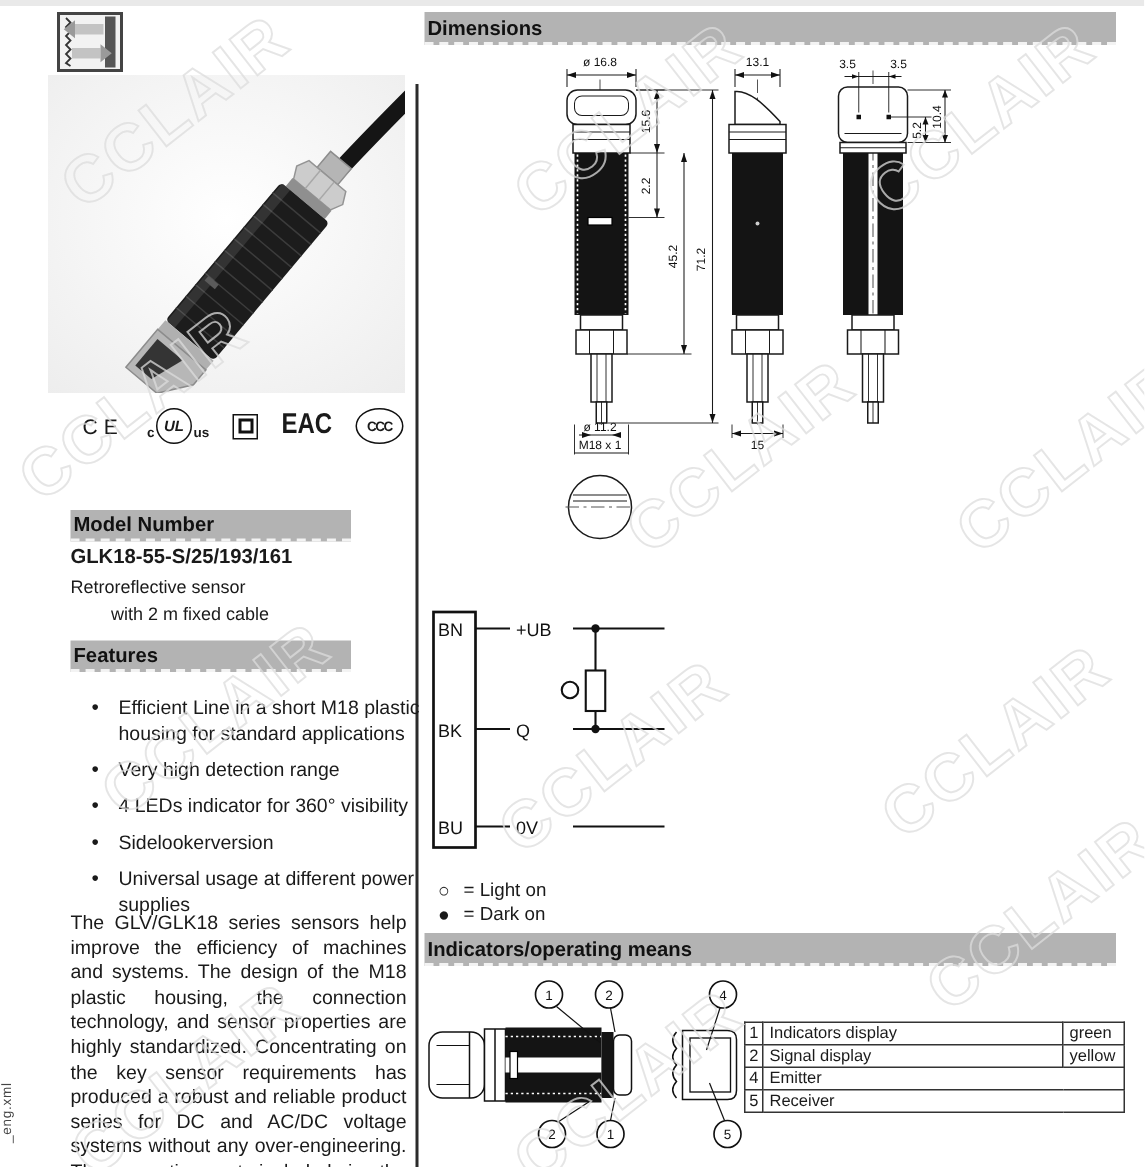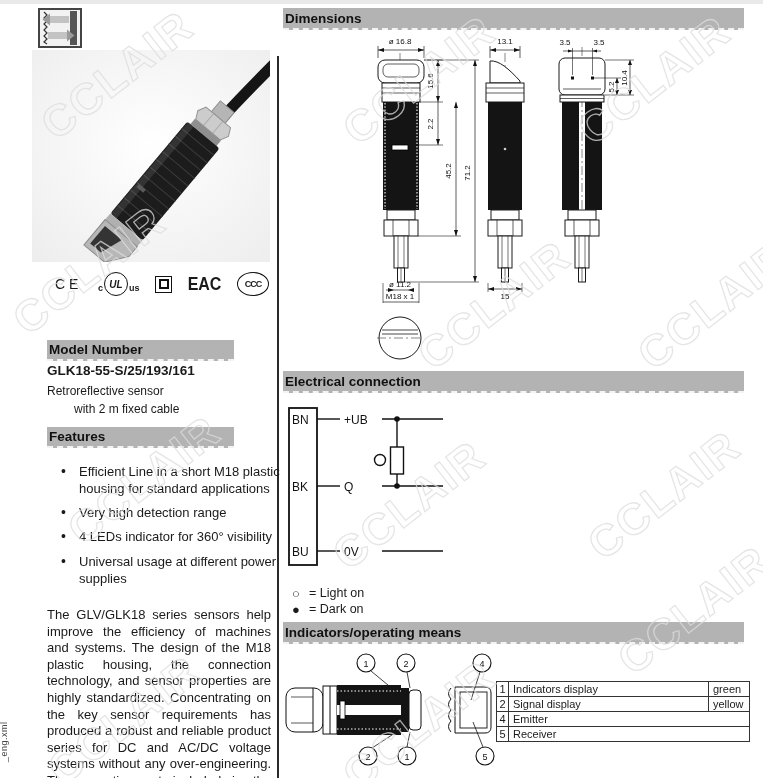--- a/index.html
+++ b/index.html
@@ -138,20 +138,21 @@
   <div class="bar left" style="top:340px">Model Number</div>
   <div class="txt model-code" style="top:363px">GLK18-55-S/25/193/161</div>
   <div class="txt model-line1" style="top:384px">Retroreflective sensor</div>
   <div class="txt model-line2" style="top:402px">with 2 m fixed cable</div>
 
   <div class="bar left" style="top:427px">Features</div>
   <ul class="features">
     <li>Efficient Line in a short M18 plastic housing for standard applications</li>
     <li>Very high detection range</li>
     <li>4 LEDs indicator for 360° visibility</li>
+    <li>Sidelookerversion</li>
     <li>Universal usage at different power supplies</li>
   </ul>
 
   <div class="para">The GLV/GLK18 series sensors help improve the efficiency of machines and systems. The design of the M18 plastic housing, the connection technology, and sensor properties are highly standardized. Concentrating on the key sensor requirements has produced a robust and reliable product series for DC and AC/DC voltage systems without any over-engineering. The mounting set included in the scope of delivery and the optimized potentiometer design ensure fast assembly and easy configuration.</div>
 
   <div class="file-label">_eng.xml</div>
 
   <div class="bar right" style="top:8px">Dimensions</div>
 
   <svg style="position:absolute;left:287px;top:33px" width="470" height="340" viewBox="0 0 470 340">
@@ -287,21 +288,20 @@
       <line x1="287" y1="187" x2="287" y2="203" stroke-width="0.7"></line>
       <line x1="303" y1="187" x2="303" y2="203" stroke-width="0.7"></line>
       <rect x="288" y="203" width="14" height="32" fill="#fff"></rect>
       <line x1="292" y1="203" x2="292" y2="235" stroke-width="0.6"></line>
       <line x1="298" y1="203" x2="298" y2="235" stroke-width="0.6"></line>
       <rect x="291.5" y="235" width="7" height="14" fill="#fff"></rect>
       <line x1="295" y1="235" x2="295" y2="249" stroke-width="0.6"></line>
     </g>
   </svg>
 
-  <div class="bar right" style="top:371px">Electrical connection</div>
 
   <svg style="position:absolute;left:285px;top:398px" width="460" height="180" viewBox="0 0 460 180">
     <rect x="4" y="10" width="28" height="157" fill="#fff" stroke="#111" stroke-width="1.8"></rect>
     <text class="wire-label" x="7" y="26">BN</text>
     <text class="wire-label" x="7" y="93">BK</text>
     <text class="wire-label" x="7" y="158">BU</text>
     <g stroke="#111" stroke-width="1.4" fill="none">
       <line x1="32" y1="21" x2="55" y2="21"></line>
       <line x1="32" y1="88" x2="55" y2="88"></line>
       <line x1="32" y1="153" x2="55" y2="153"></line>

